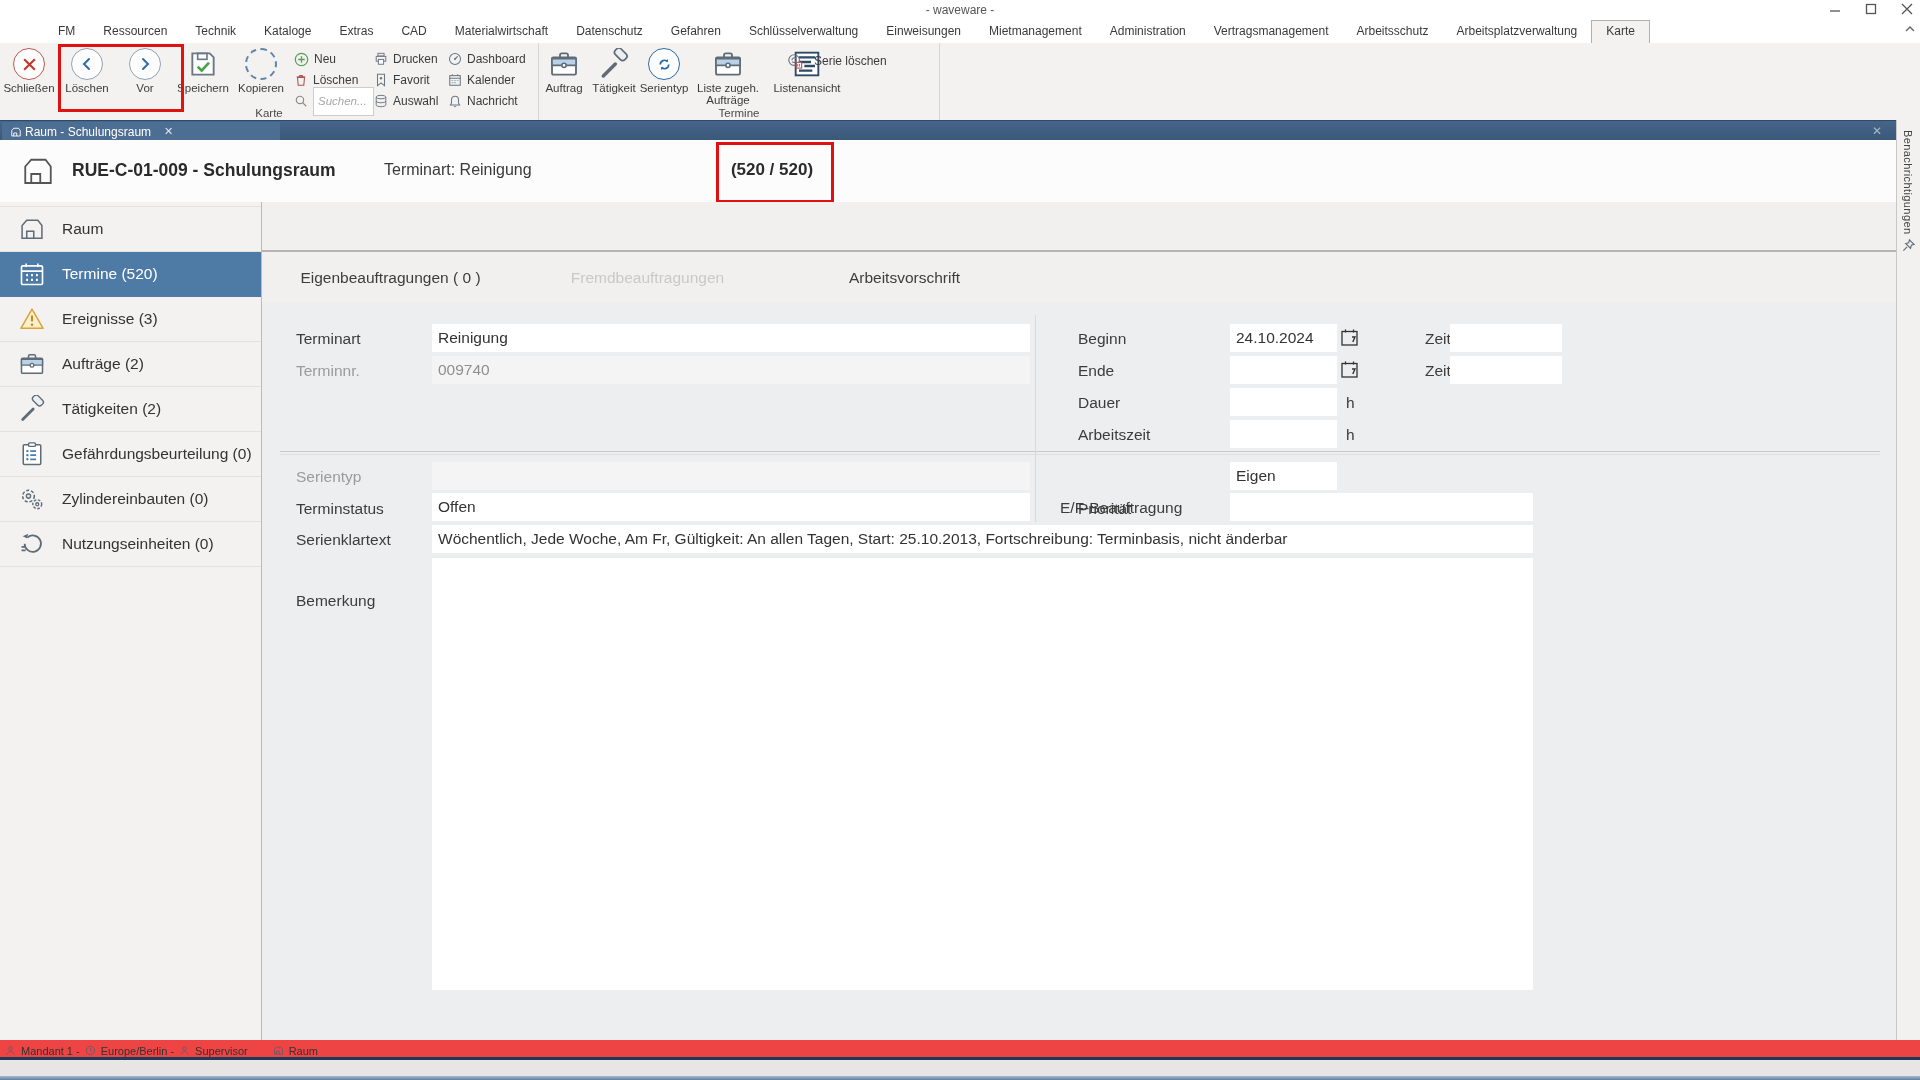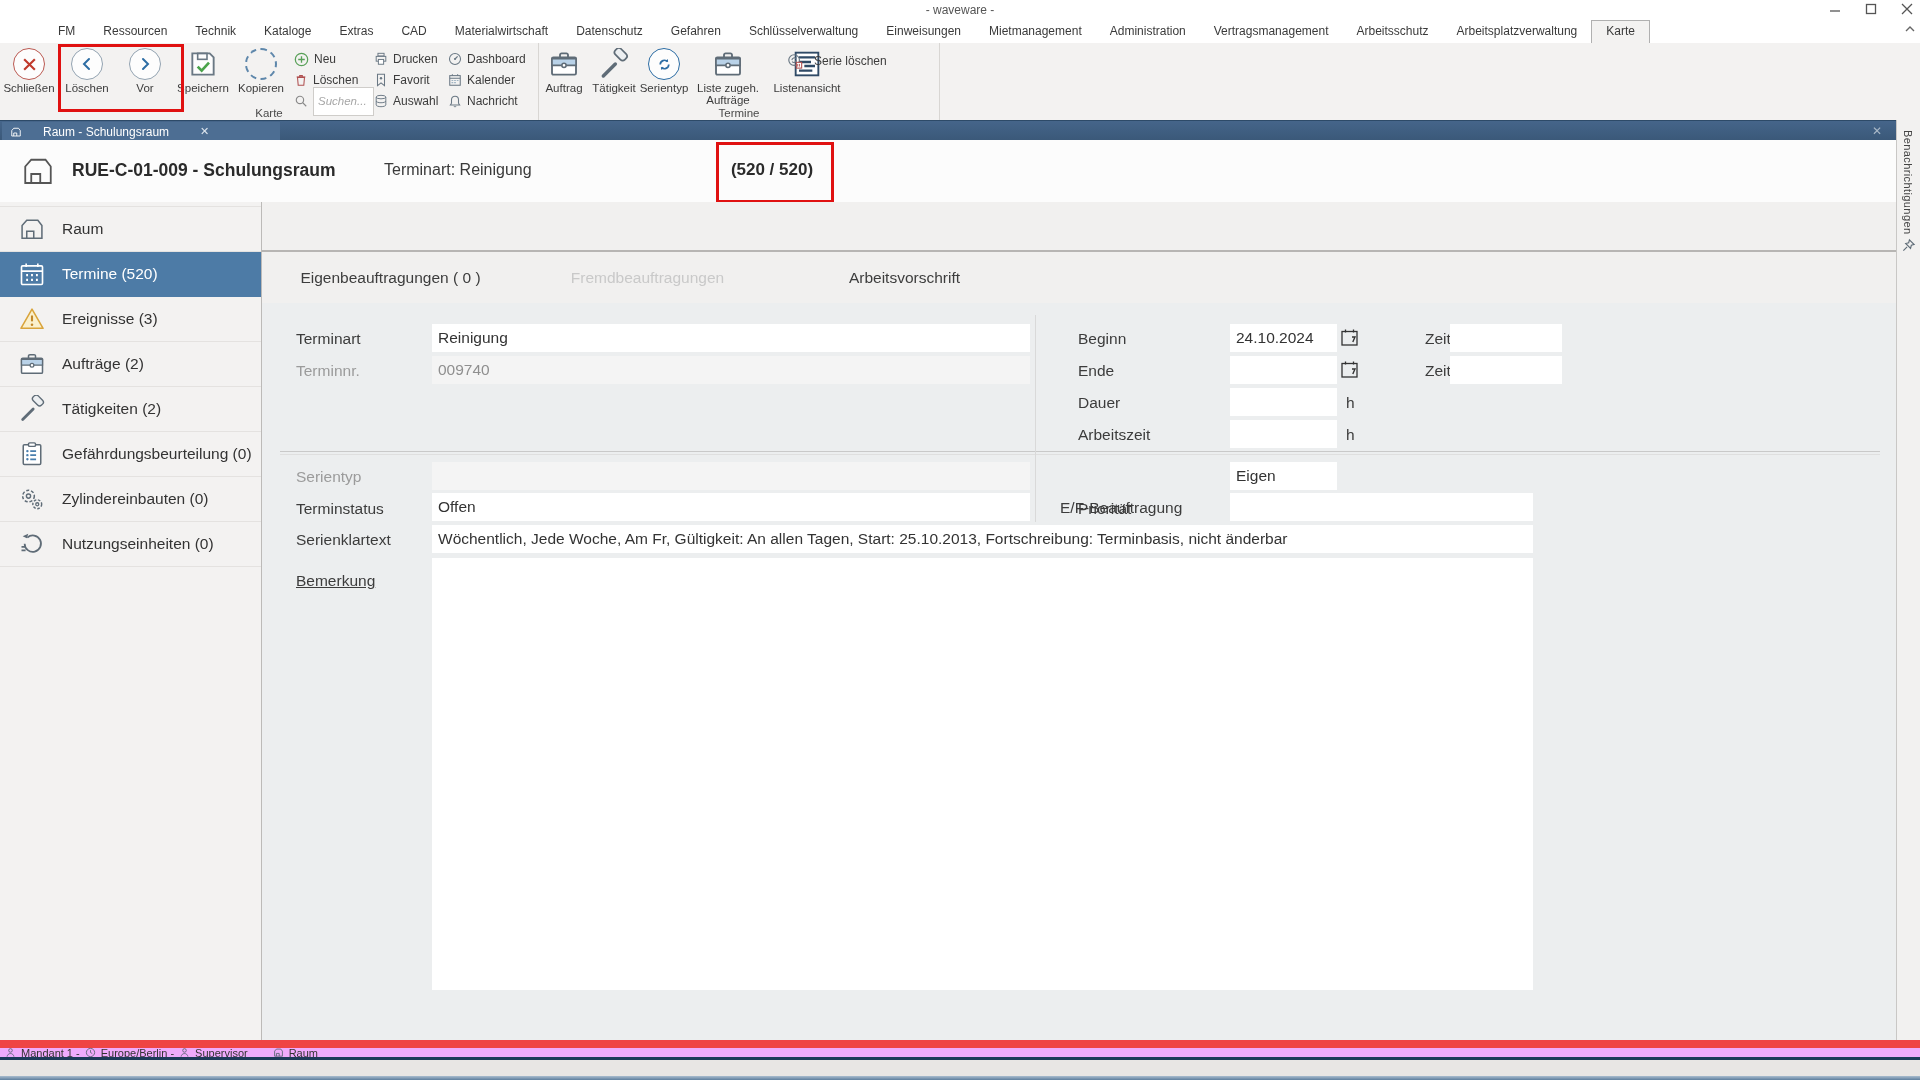--- a/index.html
+++ b/index.html
@@ -47,21 +47,21 @@
   .serie-btn{position:absolute;left:248px;top:10px;display:flex;align-items:center;gap:11px;
              font-size:12px;color:#3c3c3c;white-space:nowrap;}
 
   
   .anno{border:3px solid #e01111;background:transparent;pointer-events:none;}
 
   
   .doctabbar{left:0;top:120px;width:1896px;height:20px;
              background:linear-gradient(#45658a,#3a5878);border-top:1px solid #2d4a68;}
   .doctab{position:absolute;left:2px;top:1px;height:19px;width:278px;background:#4d6e93;
-          display:flex;align-items:center;gap:21px;padding-left:8px;box-sizing:border-box;color:#fff;font-size:12px;}
+          display:flex;align-items:center;gap:3px;padding-left:8px;box-sizing:border-box;color:#fff;font-size:12px;}
   .doctab-close{margin-left:10px;color:#dfe7ef;font-size:11px;}
   .bar-close{position:absolute;right:14px;top:3px;color:#a9b8c8;font-size:12px;}
 
   
   .rightstrip{left:1896px;top:120px;width:24px;height:920px;background:#f2f1f0;border-left:1px solid #c9c7c5;}
   .vtext{position:absolute;left:5px;top:10px;writing-mode:vertical-rl;font-size:11px;color:#444;letter-spacing:.4px;}
   .pin{position:absolute;left:4px;top:118px;}
 
   
   .recheader{left:0;top:140px;width:1896px;height:62px;background:#fcfcfc;border-bottom:1px solid #c9c9c9;}
@@ -97,21 +97,21 @@
           display:flex;align-items:center;padding:0 6px;box-sizing:border-box;}
   .fstrip{position:absolute;height:28px;background:#f4f4f4;font-size:15.5px;color:#8f8f8f;
           display:flex;align-items:center;padding:0 6px;box-sizing:border-box;}
   .vdiv{position:absolute;left:1035px;top:315px;width:1px;height:207px;background:#d9d9d9;}
   .hsep1{position:absolute;left:280px;top:451px;width:1600px;height:1px;background:#c9c9c9;}
   .hsep2{position:absolute;left:280px;top:454px;width:1600px;height:1px;background:#dfdfdf;}
   .cal-ic{position:absolute;width:19px;height:19px;}
   .bigtext{position:absolute;left:432px;top:558px;width:1101px;height:432px;background:#fff;}
 
   
-  .sb1{left:0;top:1040px;width:1920px;height:17px;background:#f0abfc;border-top:8px solid #ef4444;
+  .sb1{left:0;top:1040px;width:1920px;height:17px;background:#ef4444;border-top:4px solid #ef4444;
        display:flex;align-items:center;font-size:11px;color:#333;box-sizing:border-box;}
   .sb-left{display:flex;align-items:center;gap:4px;margin-left:4px;}
   .sb-ic{width:13px;height:13px;display:flex;align-items:center;justify-content:center;color:#53616e;}
   .navyline{left:0;top:1057px;width:1920px;height:3px;background:#1d3a59;}
   .sb2{left:0;top:1060px;width:1920px;height:16px;background:#e8e6e4;}
   .bottomstrip{left:0;top:1076px;width:1920px;height:4px;background:linear-gradient(#a9bcce,#5e7f9e);}
 </style>
 </head>
 <body>
 
@@ -531,21 +531,21 @@
 
   <span class="flabel gray" style="left:296px;top:468px;">Serientyp</span>
   <div class="fstrip" style="left:432px;top:462px;width:598px;"></div>
 
   <span class="flabel" style="left:296px;top:500px;">Terminstatus</span>
   <div class="finput" style="left:432px;top:493px;width:598px;">Offen</div>
 
   <span class="flabel" style="left:296px;top:531px;">Serienklartext</span>
   <div class="finput" style="left:432px;top:525px;width:1101px;">Wöchentlich, Jede Woche, Am Fr, Gültigkeit: An allen Tagen, Start: 25.10.2013, Fortschreibung: Terminbasis, nicht änderbar</div>
 
-  <span class="flabel" style="left:296px;top:572px;text-decoration:underline;">Bemerkung</span>
+  <span class="flabel" style="left:296px;top:592px;">Bemerkung</span>
   <div class="bigtext"></div>
 
   <span class="flabel" style="left:1078px;top:330px;">Beginn</span>
   <div class="finput" style="left:1230px;top:324px;width:107px;">24.10.2024</div>
   <span class="cal-ic" style="left:1340px;top:328px;">
       <svg width="19" height="19" viewBox="0 0 19 19">
         <rect x="2" y="3.5" width="15" height="13.5" fill="none" stroke="#333" stroke-width="1.3"></rect>
         <path d="M5.5 1.5v3M13.5 1.5v3" stroke="#333" stroke-width="1.3"></path>
         <path d="M12 9l3 0-2.2 5" fill="none" stroke="#333" stroke-width="1.4"></path>
       </svg>

